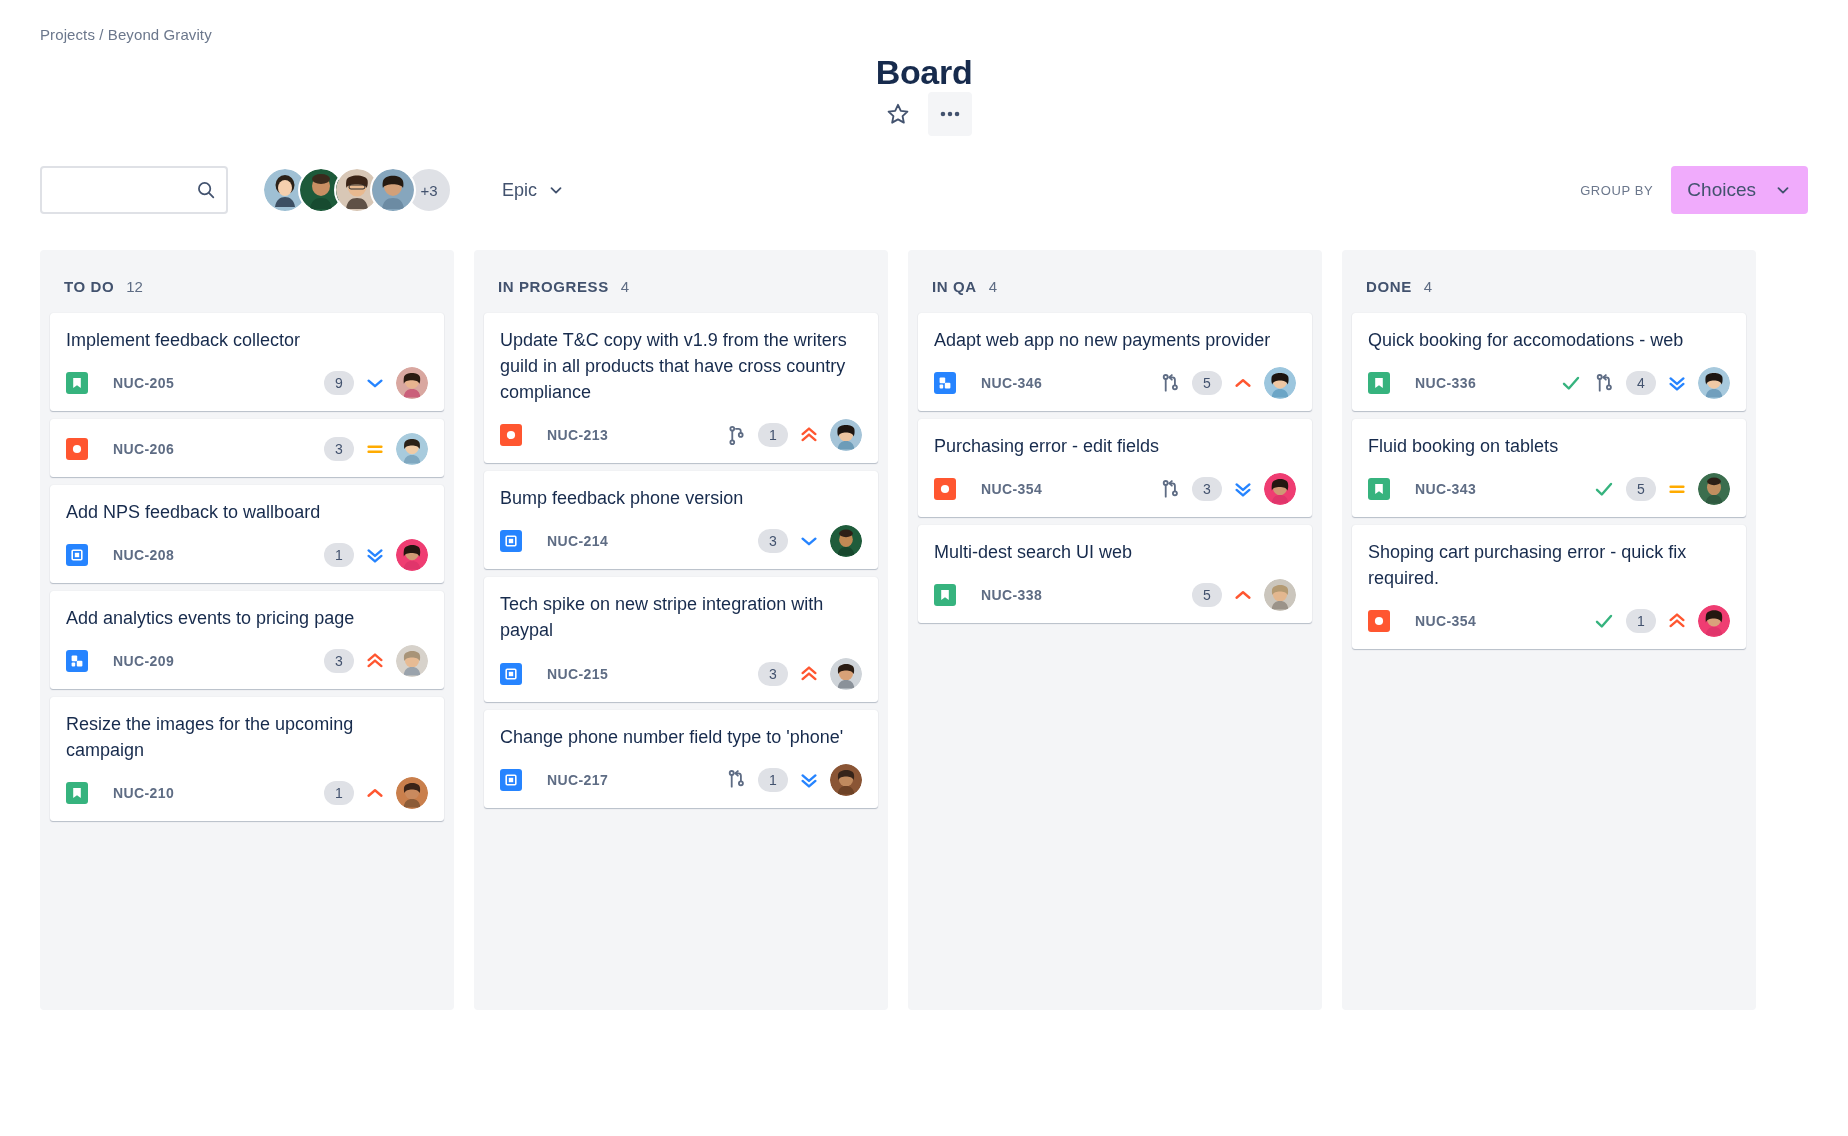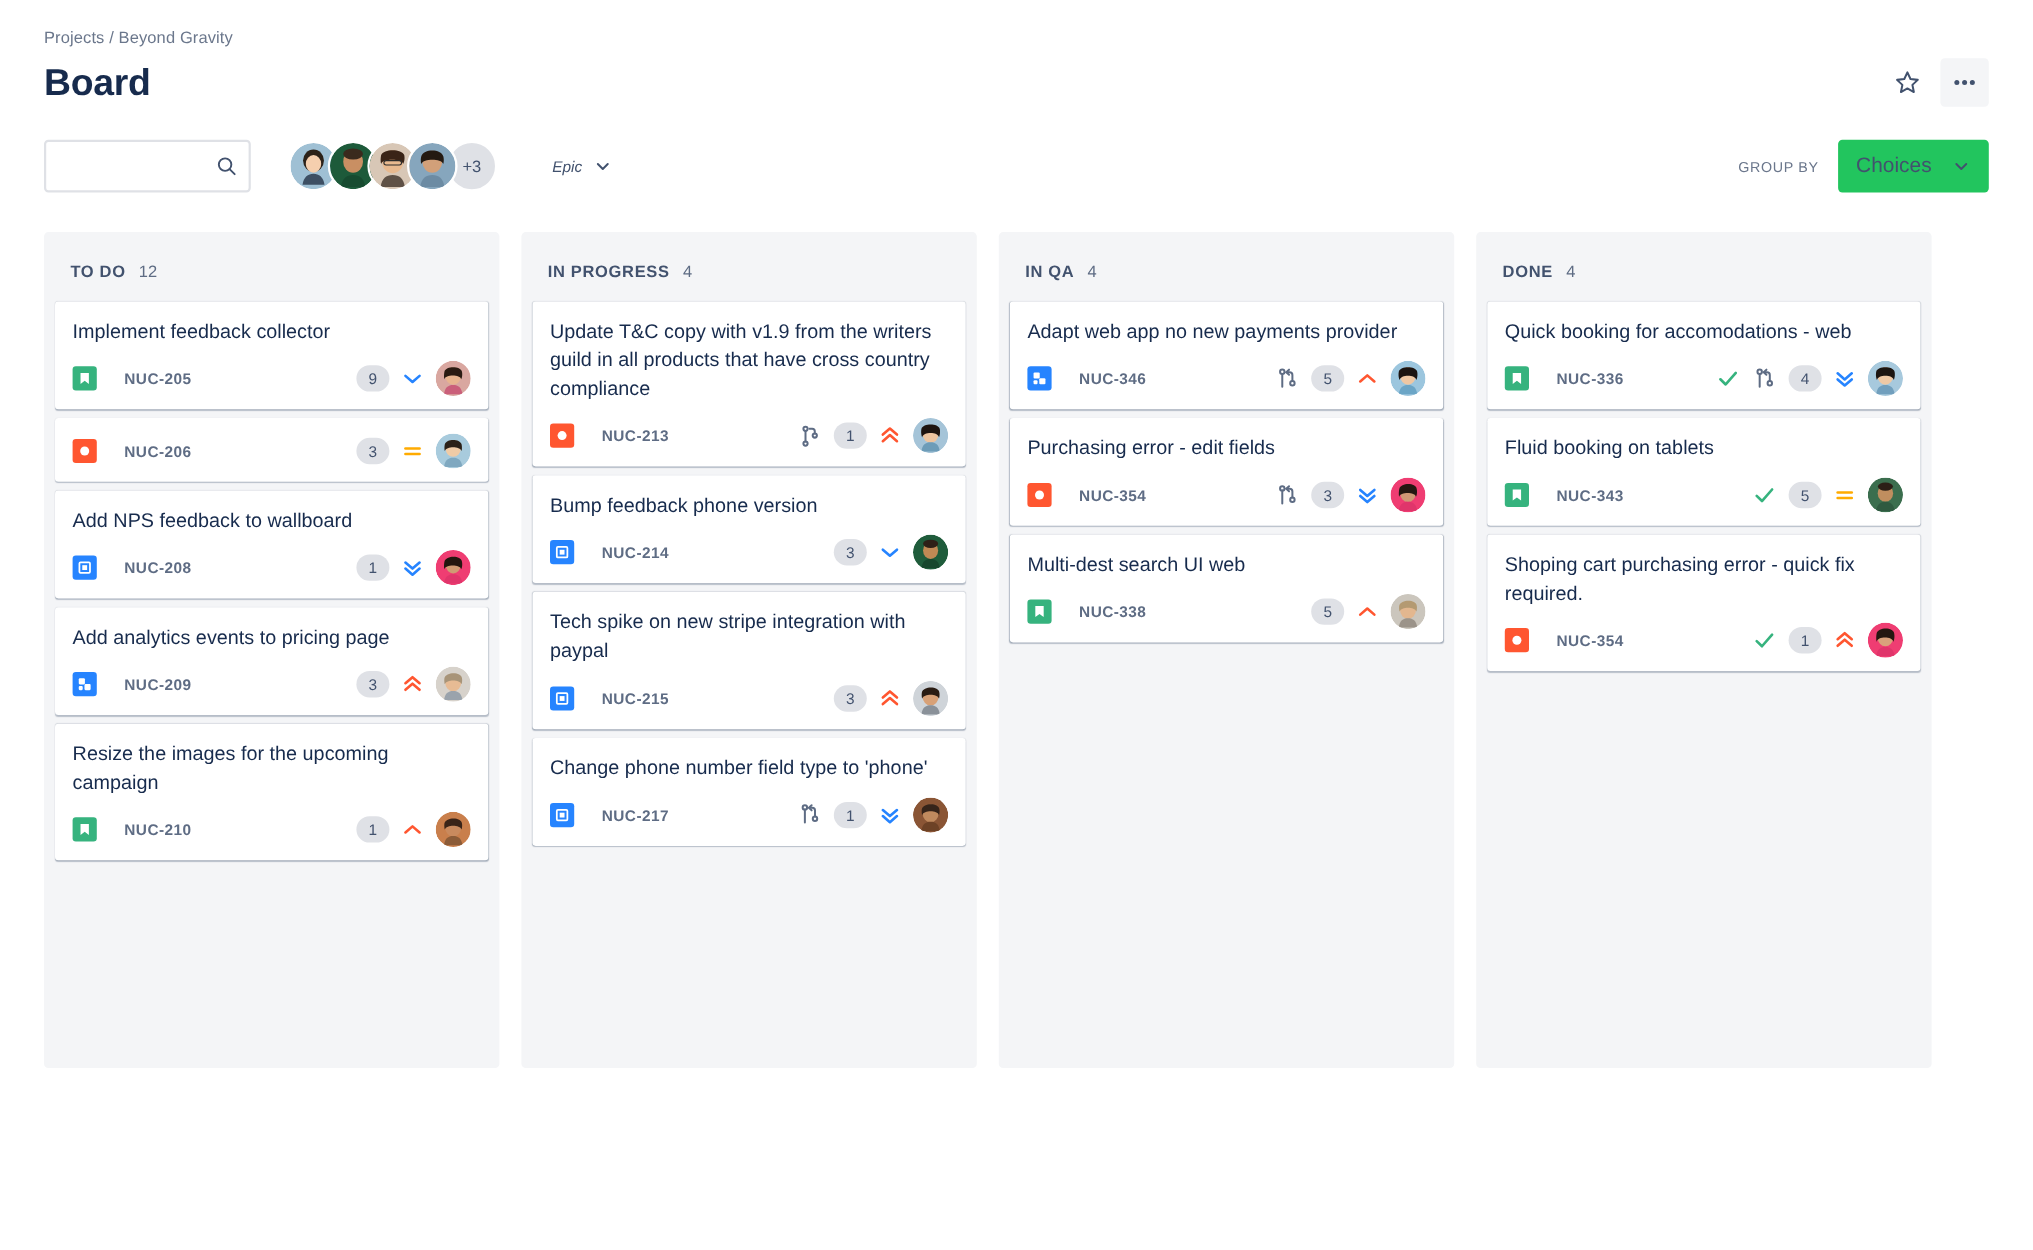--- a/index.html
+++ b/index.html
@@ -12,20 +12,21 @@
   }
 
   
   .page { padding: 26px 40px 0 40px; }
   .breadcrumb {
     font-size: 15px; color: #6b778c; letter-spacing: .1px;
   }
   .title-row {
     display: flex; align-items: center; justify-content: space-between;
     margin-top: 10px;
+    flex-direction: column;
   }
   .page-title {
     font-size: 34px; font-weight: bold; color: #172b4d; letter-spacing: -.3px;
   }
   .title-actions { display: flex; align-items: center; gap: 8px; }
   .icon-btn {
     width: 44px; height: 44px; border-radius: 4px; border: none;
     background: transparent; display: flex; align-items: center;
     justify-content: center; cursor: pointer; color: #42526e;
   }
@@ -58,30 +59,30 @@
   .avatars .av:first-child { margin-left: 0; }
   .av-more {
     width: 46px; height: 46px; border-radius: 50%; margin-left: -10px;
     background: #dfe1e6; color: #42526e; font-size: 15px; font-weight: 500;
     display: flex; align-items: center; justify-content: center;
     border: 2px solid #fff;
   }
   .epic-select {
     display: flex; align-items: center; gap: 10px;
     margin-left: 40px; padding: 8px 10px; border-radius: 4px;
-    font-size: 14px; color: #42526e; cursor: pointer; font-style: italic;
+    font-size: 18px; color: #42526e; cursor: pointer;
   }
   .spacer { flex: 1; }
   .groupby-label {
     font-size: 13px; font-weight: normal; letter-spacing: .6px;
     color: #6b778c; margin-right: 18px;
   }
   .groupby-select {
     display: flex; align-items: center; gap: 18px;
-    background: #22c55e; border-radius: 4px; padding: 0 16px;
+    background: #f0abfc; border-radius: 4px; padding: 0 16px;
     height: 48px; font-size: 19px; color: #42526e; cursor: pointer;
   }
 
   
   .board {
     display: flex; gap: 20px; margin-top: 36px;
     padding: 0 40px; align-items: flex-end;
   }
   .column {
     width: 414px; background: #f4f5f7; border-radius: 4px;

